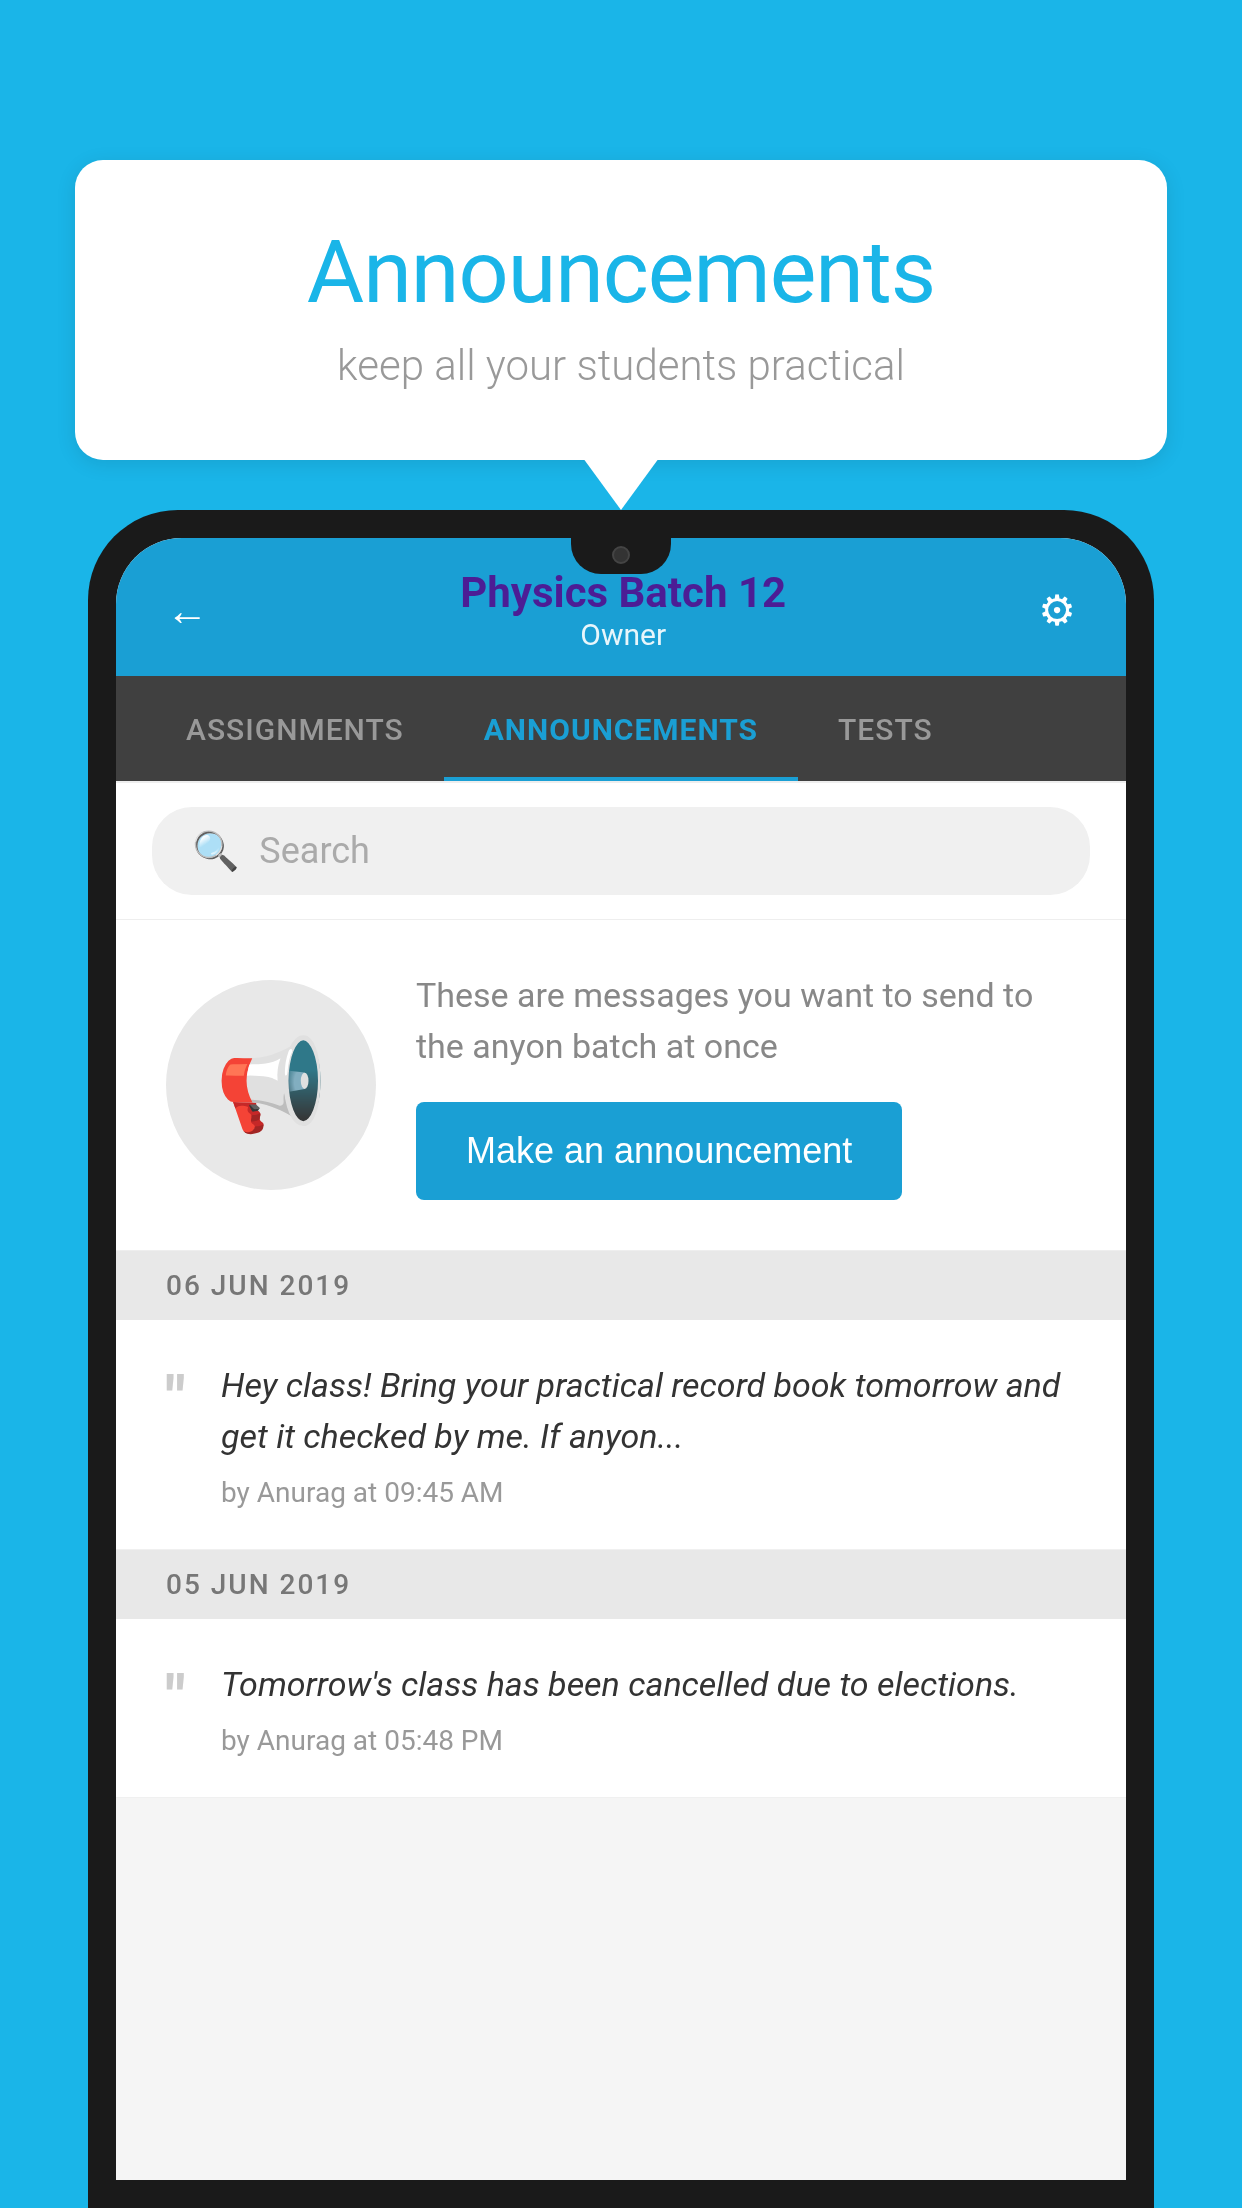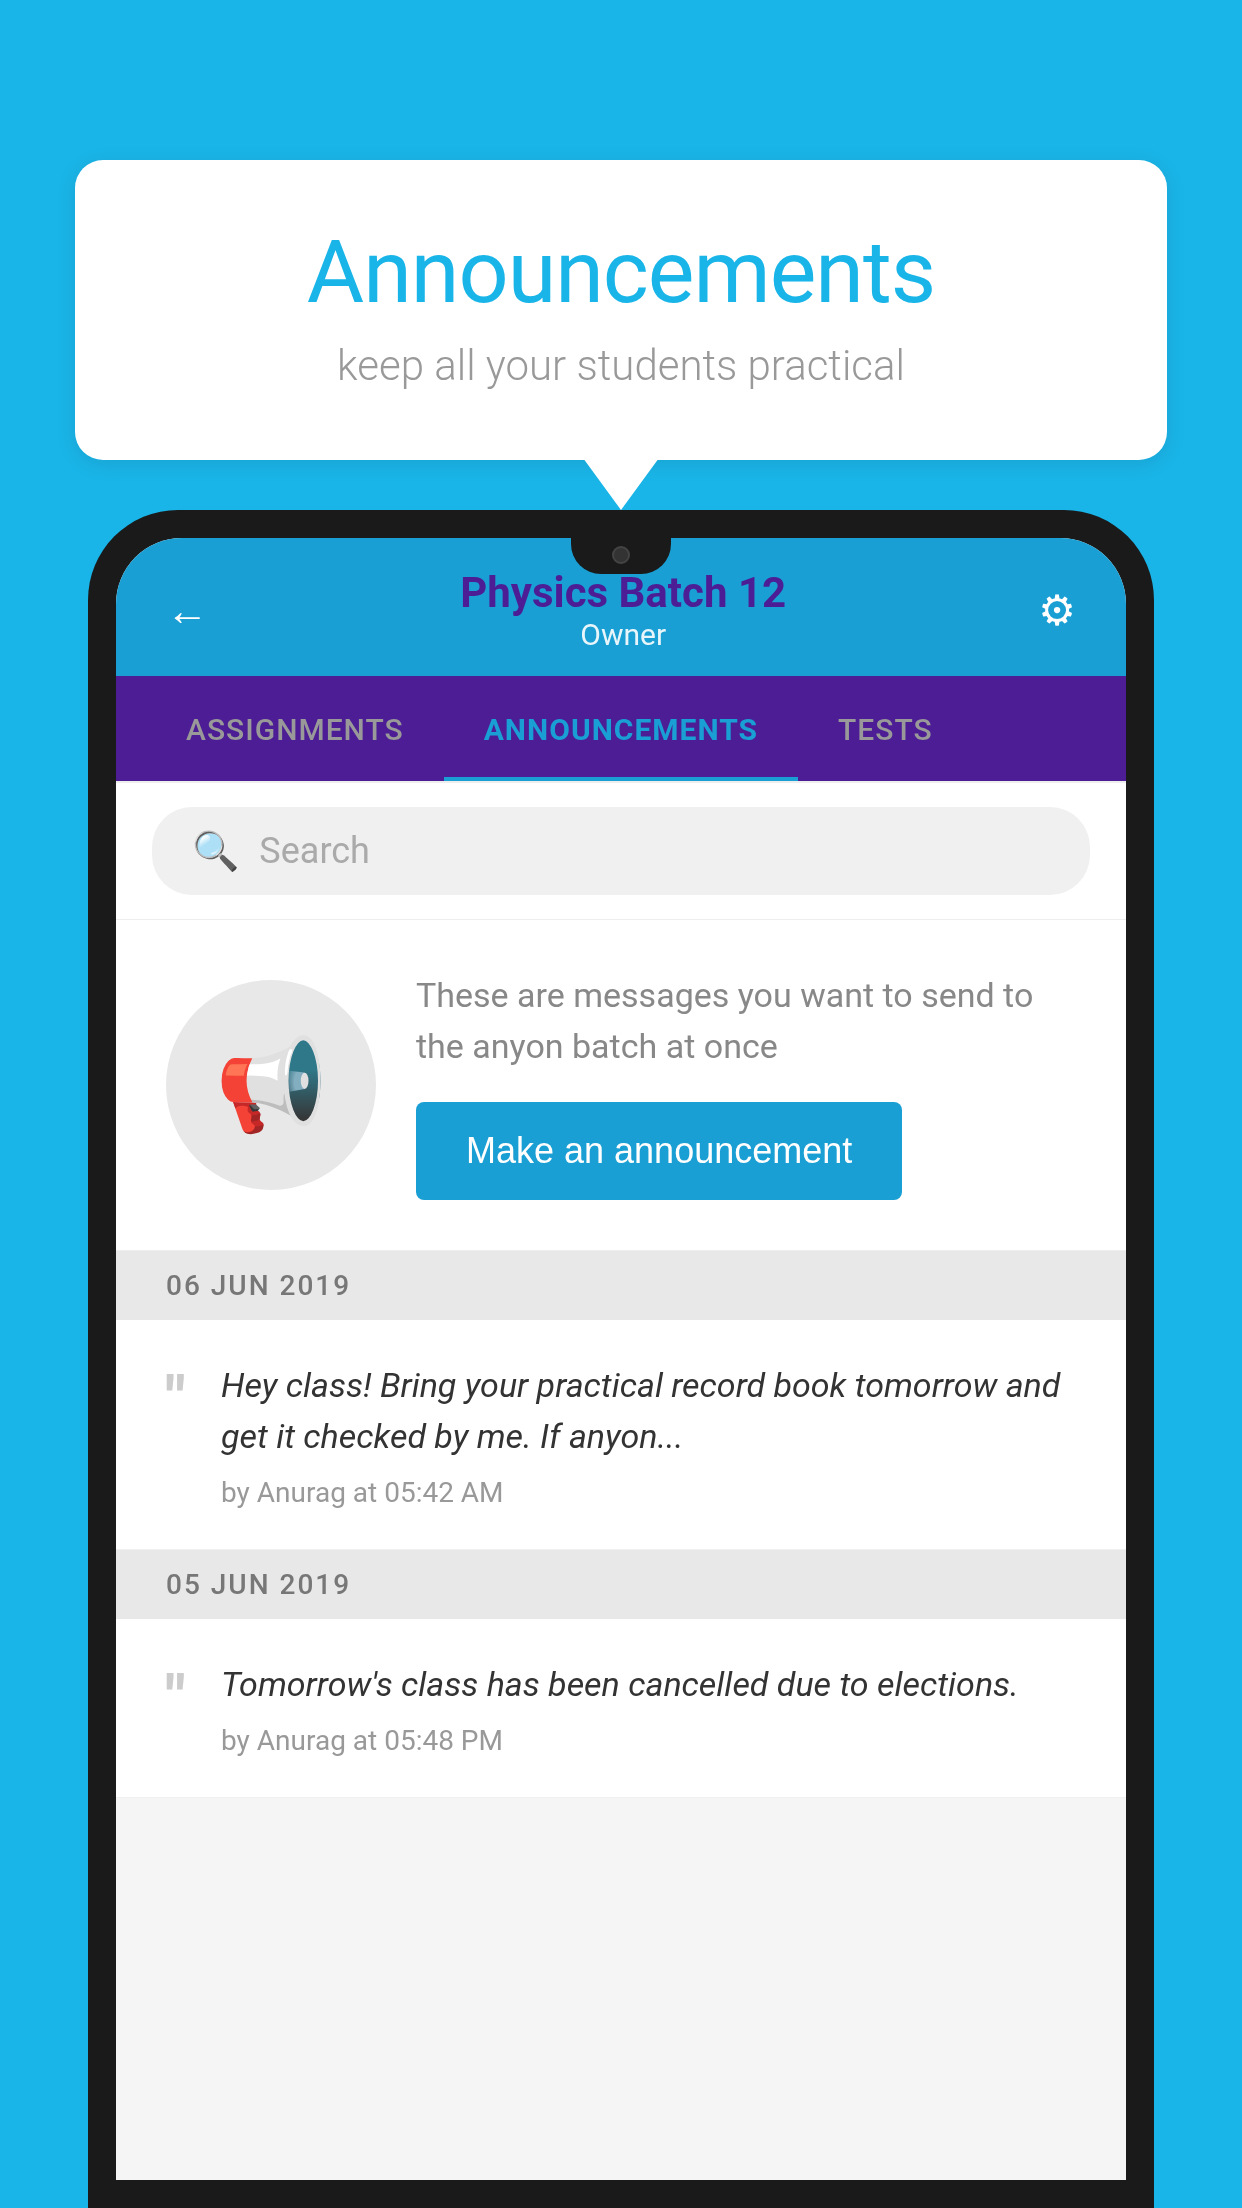--- a/index.html
+++ b/index.html
@@ -175,21 +175,21 @@
     }
 
     .header-gear {
       color: white;
       font-size: 42px;
       cursor: pointer;
     }
 
     
     .tabs-bar {
-      background: #4c1d95;
+      background: #404040;
       display: flex;
       align-items: center;
       border-bottom: 2px solid #eee;
       flex-shrink: 0;
       padding: 0 30px;
     }
 
     .tab-item {
       padding: 36px 40px 30px;
       font-size: 30px;
@@ -393,21 +393,21 @@
             <button class="announce-btn">Make an announcement</button>
           </div>
         </div>
 
         <div class="date-separator">06  JUN  2019</div>
 
         <div class="message-item">
           <div class="quote-icon">"</div>
           <div class="message-content">
             <div class="message-text">Hey class! Bring your practical record book tomorrow and get it checked by me. If anyon...</div>
-            <div class="message-meta">by Anurag at 05:42 AM</div>
+            <div class="message-meta">by Anurag at 09:45 AM</div>
           </div>
         </div>
 
         <div class="date-separator">05  JUN  2019</div>
 
         <div class="message-item">
           <div class="quote-icon">"</div>
           <div class="message-content">
             <div class="message-text">Tomorrow's class has been cancelled due to elections.</div>
             <div class="message-meta">by Anurag at 05:48 PM</div>

